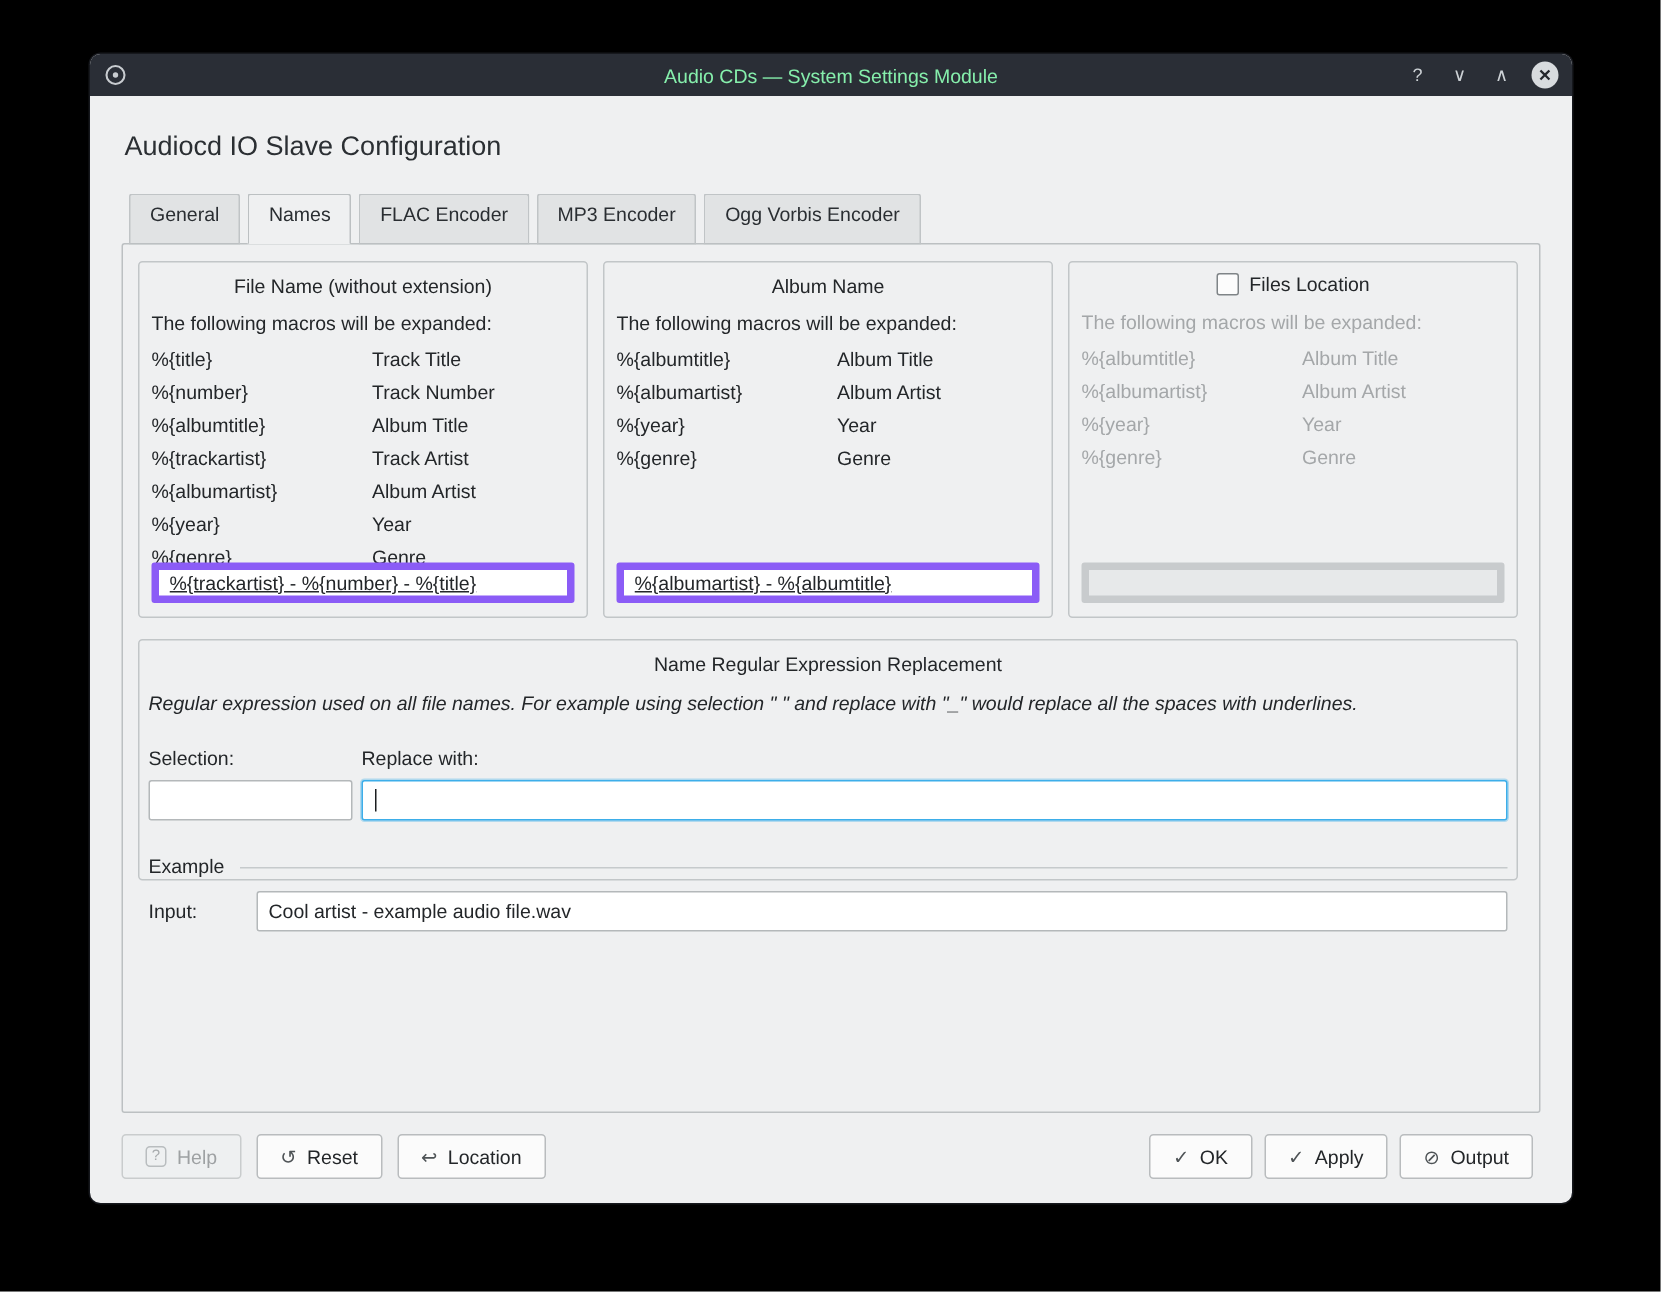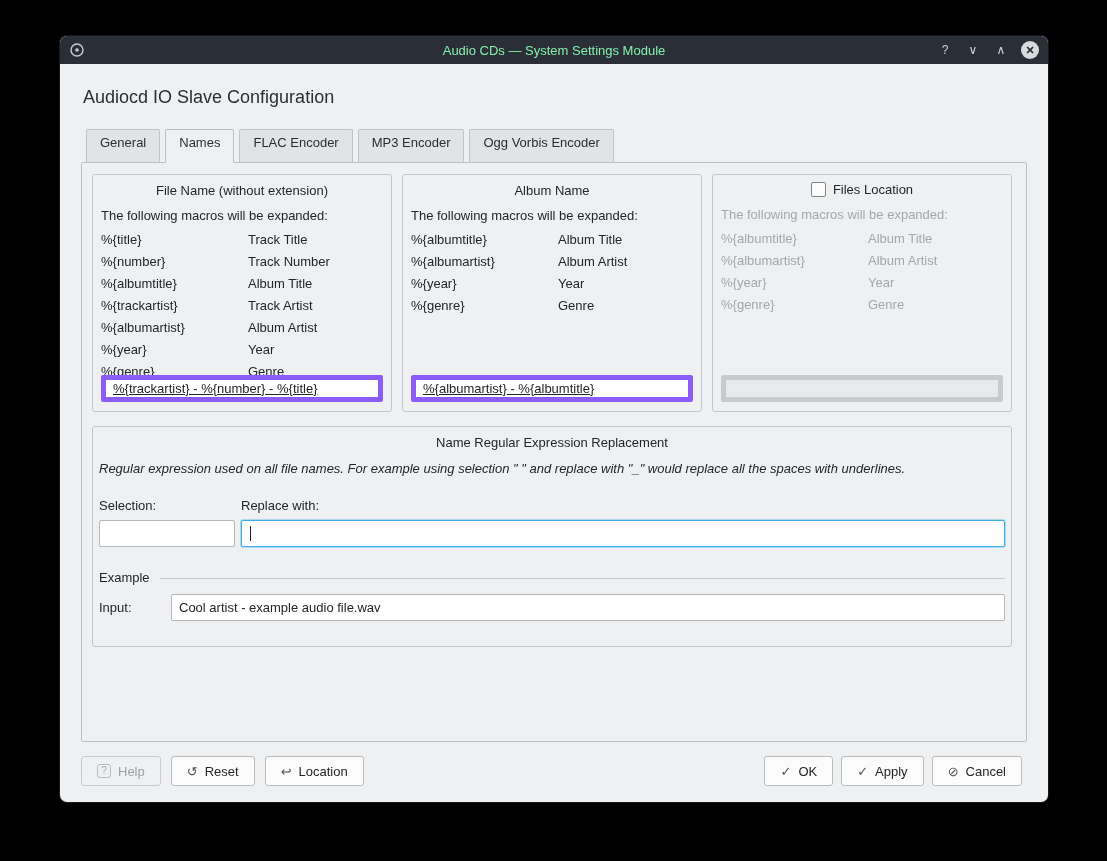--- a/index.html
+++ b/index.html
@@ -64,21 +64,21 @@
   .macro-row { display:flex; font-size:13px; line-height:22px; }
   .macro-row .m { width:147px; }
   .gb-input {
     position:absolute; left:8px; right:8px; bottom:9px; height:27px;
     border:5px solid #8b5cf6; border-radius:2px; background:#fff;
     font-size:13px; padding:0 7px; font-family:"Liberation Sans", sans-serif; color:#232629;text-decoration:underline;
   }
   .gb.disabled .gb-intro, .gb.disabled .macro-row { color:#a4a7a9; }
   .gb-input:disabled { background:#e7e9ea; border-color:#c8cbcd; }
   
-  .regex { width:920px; height:221px; margin-top:14px; padding:0 6px; }
+  .regex { width:920px; height:161px; margin-top:14px; padding:0 6px; }
   .rg-desc { font-size:13px; margin:9px 0 0;font-style:italic; }
   .rg-labels { display:flex; font-size:13px; margin-top:22px; }
   .rg-labels .l1 { width:142px; }
   .rg-inputs { display:flex; margin-top:7px; }
   .field {
     height:27px; border:1px solid #b4b8ba; border-radius:2px; background:#fff;
     font-size:13px; padding:0 7px; font-family:Liberation Sans, sans-serif; color:#232629;
   }
   .sel-field { width:136px; margin-right:6px; }
   .input-wrap { position:relative; flex:1; }
@@ -280,19 +280,19 @@
         <button class="btn">
           <span class="bicon">✓</span>
           <span>OK</span>
         </button>
         <button class="btn">
           <span class="bicon">✓</span>
           <span>Apply</span>
         </button>
         <button class="btn">
           <span class="bicon">⊘</span>
-          <span>Cancel</span>
+          <span>Output</span>
         </button>
       </div>
     </div>
 
   </div>
 </div>
 
 </body></html>

